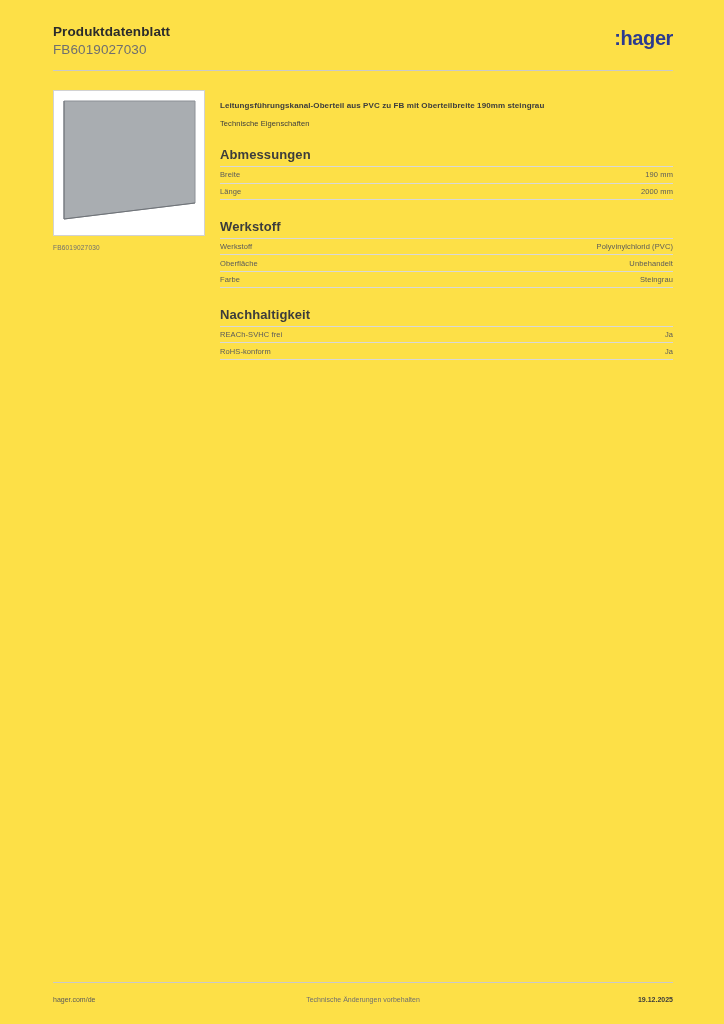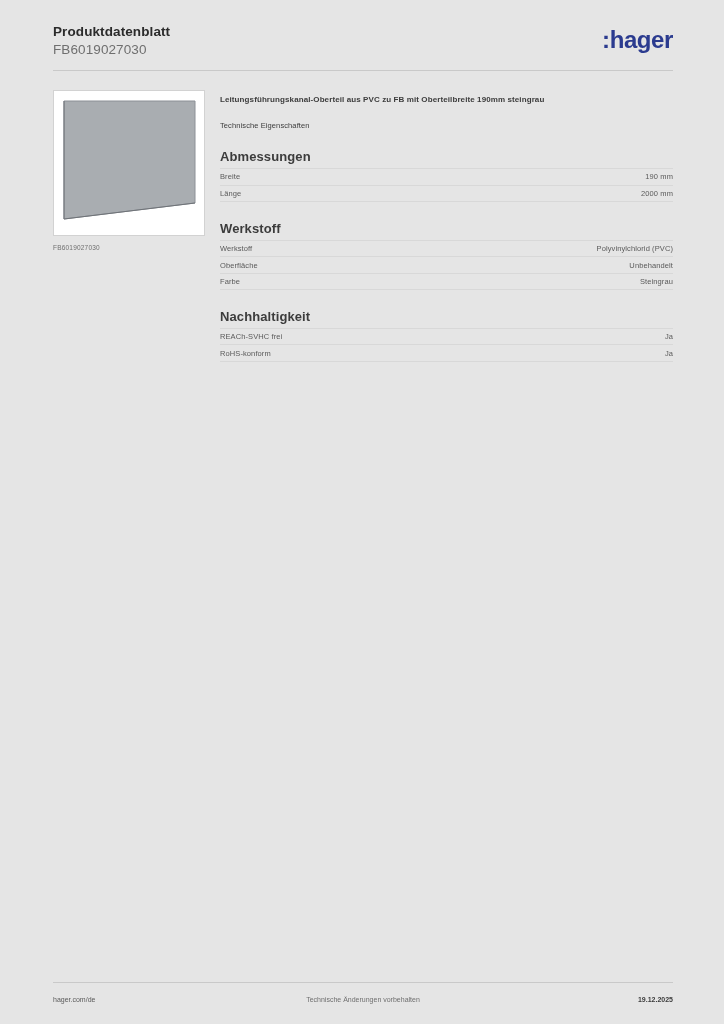--- a/index.html
+++ b/index.html
@@ -7,21 +7,21 @@
     width: 724px;
     height: 1024px;
     background: #ffffff;
     font-family: "Liberation Sans", sans-serif;
     color: #3c3c3c;
   }
   .page {
     position: relative;
     width: 724px;
     height: 1024px;
-    background: #e5e5e5;
+    background: #fde047;
   }
 
   
   .header {
     position: absolute;
     left: 53px;
     top: 24px;
     width: 620px;
     display: flex;
     align-items: flex-start;
@@ -35,21 +35,21 @@
     letter-spacing: .1px;
   }
   .doc-subtitle {
     font-size: 13.5px;
     font-weight: normal;
     color: #6f6f6f;
     letter-spacing: .1px;
     margin-top: 1px;
   }
   .logo {
-    font-size: 24px;
+    font-size: 20px;
     font-weight: bold;
     color: #2b3b8f;
     letter-spacing: -0.4px;
     line-height: 1;
     margin-top: 4px;
   }
   .header-rule {
     position: absolute;
     left: 53px;
     top: 70px;
@@ -85,34 +85,34 @@
     margin-top: 8px;
     font-size: 6.5px;
     color: #6f6f6f;
     letter-spacing: .2px;
   }
 
   
   .content {
     position: absolute;
     left: 220px;
-    top: 94px;
+    top: 100px;
     width: 453px;
   }
   .prod-desc {
     font-size: 8px;
     font-weight: bold;
     color: #3c3c3c;
     line-height: 1.4;
     letter-spacing: .1px;
   }
   .section-heading {
     font-size: 7.5px;
     color: #3c3c3c;
-    margin-top: 16px;
+    margin-top: 8px;
     letter-spacing: .1px;
   }
   .group { margin-top: 19px; }
   .group-title {
     font-size: 13px;
     font-weight: bold;
     color: #3c3c3c;
     padding-bottom: 4px;
     letter-spacing: .1px;
   }

